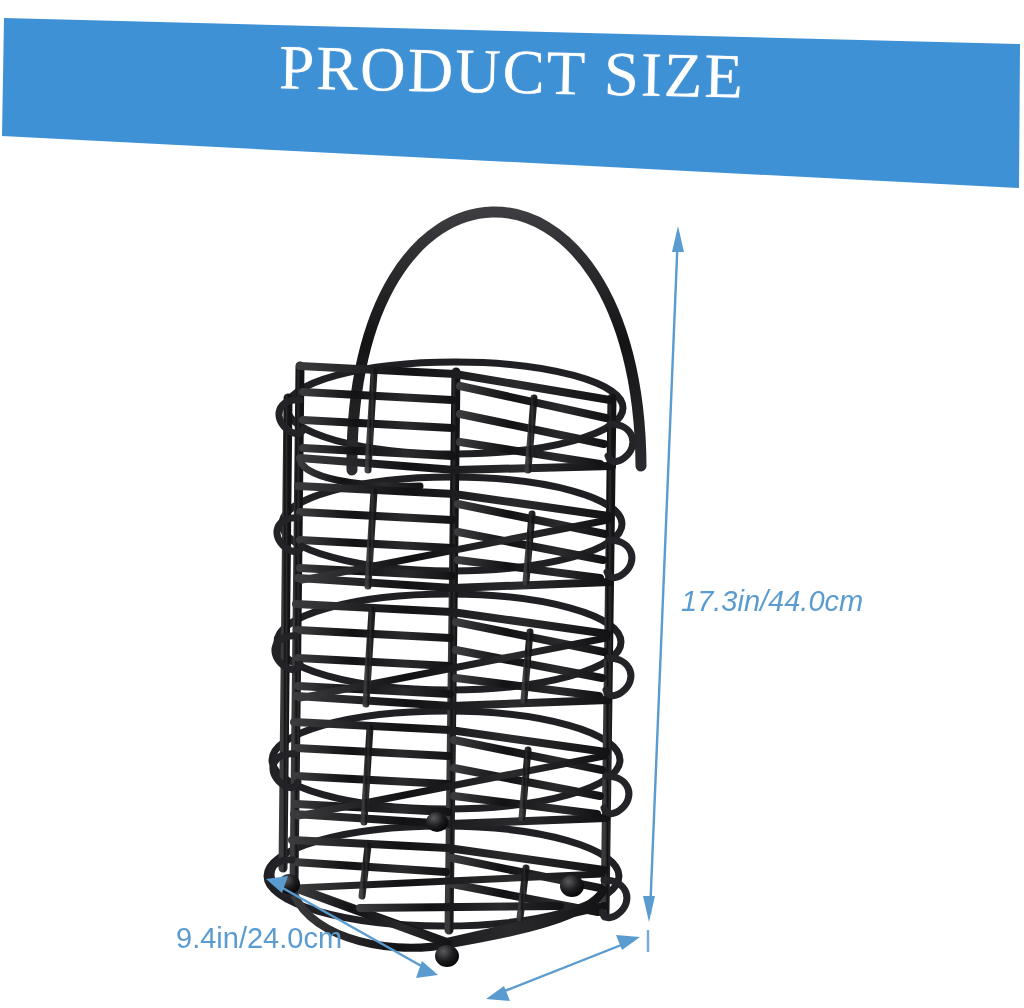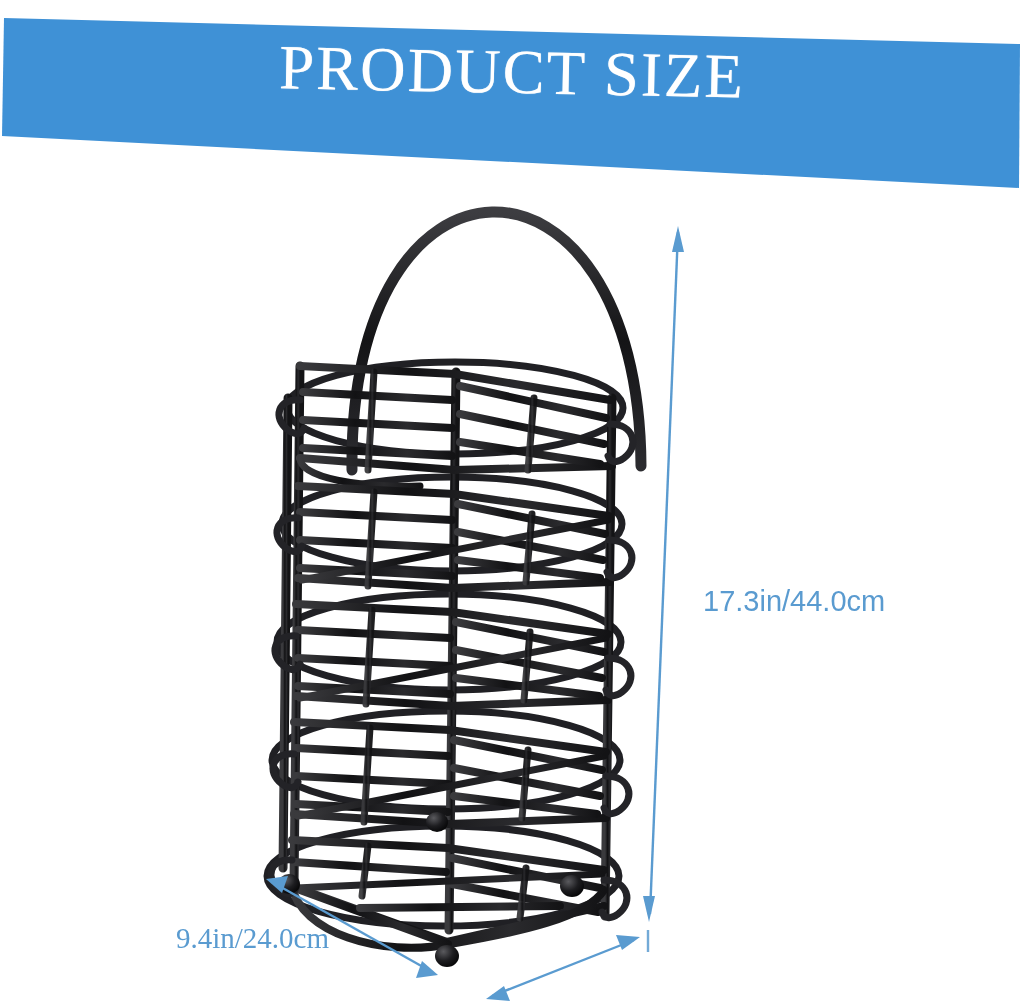--- a/index.html
+++ b/index.html
@@ -69,27 +69,27 @@
   .dim-label {
     position: absolute;
     color: #5a9bd0;
     font-family: "Liberation Sans", sans-serif;
     font-size: 29px;
     font-weight: 400;
     letter-spacing: 0px;
     white-space: nowrap;
   }
   #label-height {
-    left: 703px;
+    left: 681px;
     top: 585px;
+    font-style: italic;
   }
   #label-width {
     left: 176px;
     top: 922px;
-    font-family: Liberation Serif, serif;
   }
   #label-depth {
     left: 577px;
     top: 967px;
   }
 </style>
 </head>
 <body>
 
 <div id="page">

